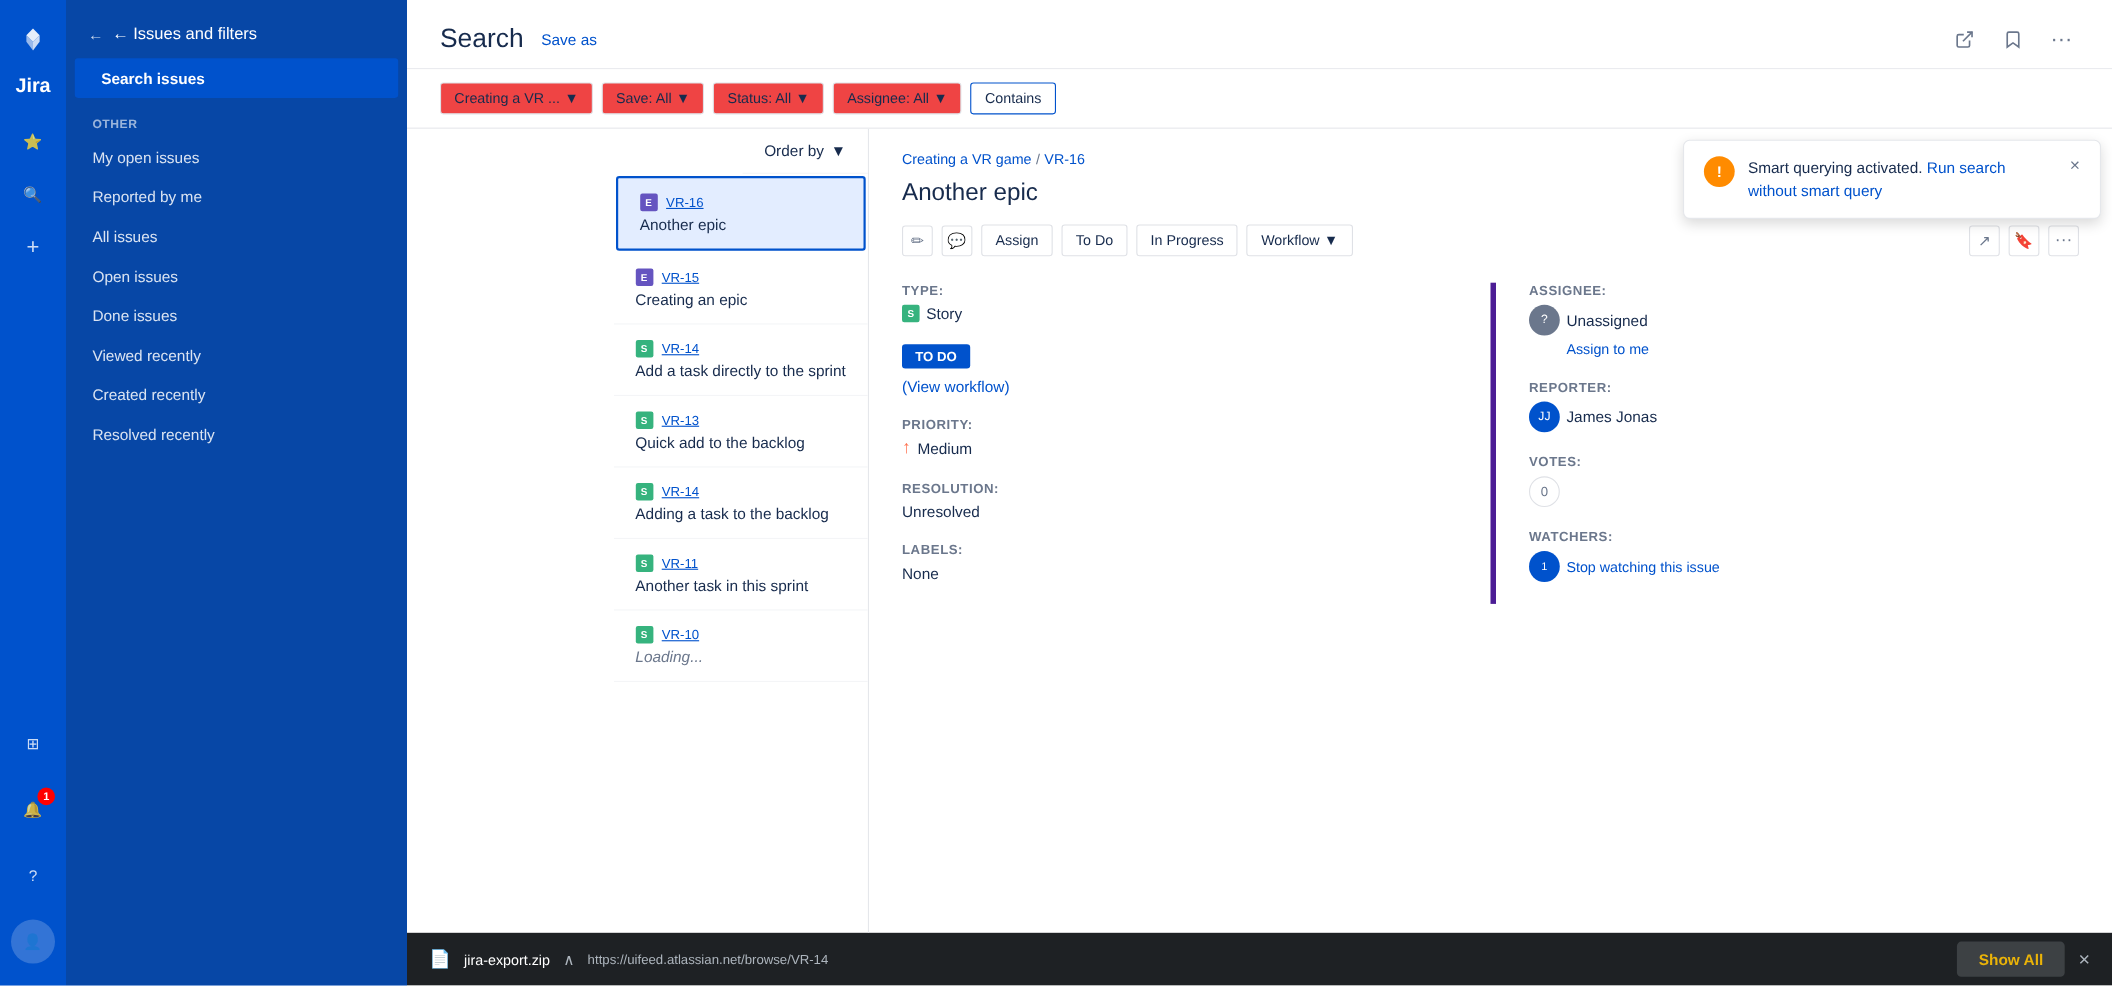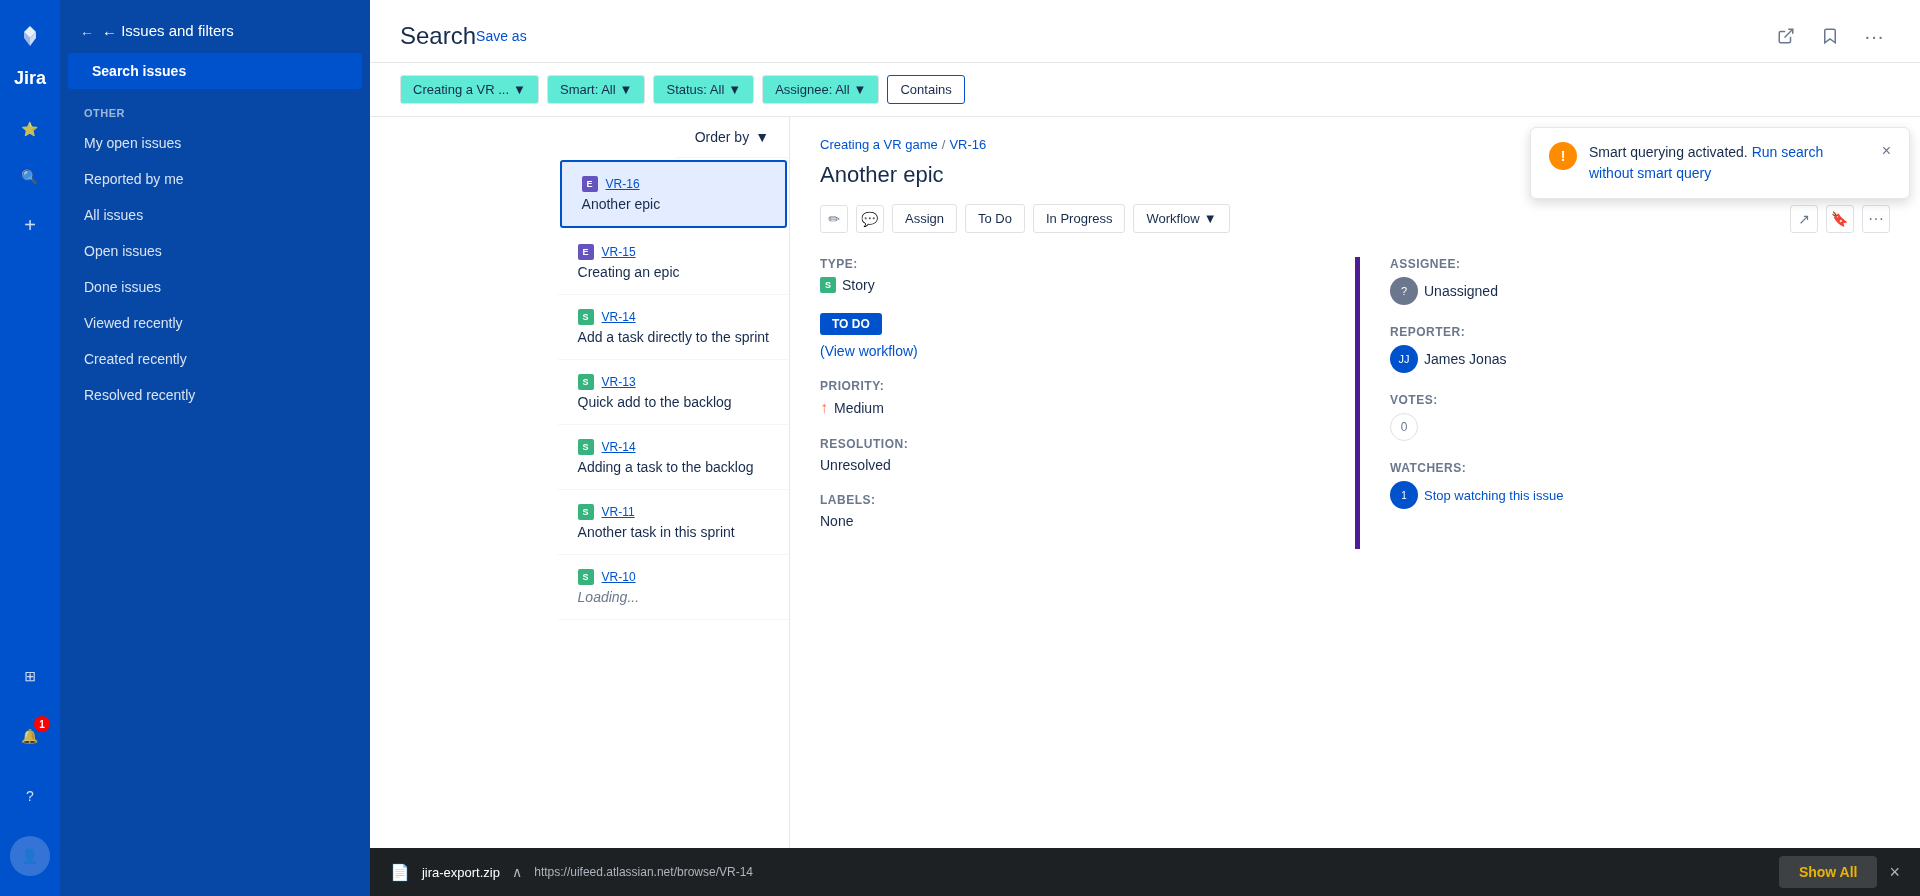--- a/index.html
+++ b/index.html
@@ -13,29 +13,29 @@
     .sidebar-nav-header { display: flex; align-items: center; padding: 12px 20px; gap: 8px; cursor: pointer; }
     .sidebar-nav-active { background: #0052cc; border-radius: 3px; margin: 2px 8px; }
     .sidebar-nav-active .sidebar-nav-item { color: white; font-weight: 600; }
     .sidebar-nav-item { color: rgba(255,255,255,0.85); padding: 10px 24px; cursor: pointer; font-size: 14px; display: block; }
     .sidebar-nav-section { color: rgba(255,255,255,0.6); font-size: 11px; font-weight: 700; text-transform: uppercase; padding: 16px 24px 6px; letter-spacing: 0.5px; }
     .badge { position: absolute; top: 0; right: 0; background: red; color: white; border-radius: 50%; width: 16px; height: 16px; font-size: 10px; display: flex; align-items: center; justify-content: center; font-weight: 700; }
 
     
     .main { flex: 1; display: flex; flex-direction: column; background: white; }
     .main-header { padding: 20px 30px 10px; border-bottom: 1px solid #e5e7eb; display: flex; align-items: center; justify-content: space-between; }
-    .main-header-left { display: flex; }
+    .main-header-left { display: flex; gap: 16px; }
     .main-title { font-size: 24px; font-weight: 500; color: #172b4d; }
     .save-as-btn { color: #0052cc; font-size: 14px; cursor: pointer; background: none; border: none; }
     .main-header-right { display: flex; align-items: center; gap: 12px; }
     .header-icon { color: #6b778c; cursor: pointer; width: 32px; height: 32px; display: flex; align-items: center; justify-content: center; border-radius: 3px; }
 
     
     .filters-bar { padding: 12px 30px; display: flex; align-items: center; gap: 8px; border-bottom: 1px solid #e5e7eb; background: white; flex-wrap: wrap; }
-    .filter-btn { display: flex; align-items: center; gap: 4px; padding: 6px 12px; border: 1px solid #dfe1e6; border-radius: 3px; background: #5eead4; cursor: pointer; color: #172b4d; font-size: 13px; }
+    .filter-btn { display: flex; align-items: center; gap: 4px; padding: 6px 12px; border: 1px solid #dfe1e6; border-radius: 3px; background: #ef4444; cursor: pointer; color: #172b4d; font-size: 13px; }
     .filter-contains { display: flex; align-items: center; padding: 6px 12px; border: 1px solid #0052cc; border-radius: 3px; background: white; cursor: pointer; color: #172b4d; font-size: 13px; }
 
     
     .content-area { flex: 1; display: flex; overflow: hidden; position: relative; }
 
     
     .issue-list { width: 420px; border-right: 1px solid #e5e7eb; display: flex; flex-direction: column; overflow: hidden; flex-shrink: 0; align-items: flex-end; }
     .order-by { padding: 12px 20px; display: flex; align-items: center; gap: 6px; font-size: 14px; color: #172b4d; cursor: pointer; border-bottom: 1px solid #f4f5f7; }
     .issue-items { flex: 1; overflow-y: auto; }
     .issue-item { padding: 14px 20px; border-bottom: 1px solid #f4f5f7; cursor: pointer; }
@@ -181,21 +181,21 @@
         <div class="header-icon" style="font-size: 20px; color: #6b778c;">···</div>
       </div>
     </div>
 
     <div class="filters-bar">
       <button class="filter-btn">
         <span>Creating a VR ...</span>
         <span>▼</span>
       </button>
       <button class="filter-btn">
-        <span>Smart: All</span>
+        <span>Save: All</span>
         <span>▼</span>
       </button>
       <button class="filter-btn">
         <span>Status: All</span>
         <span>▼</span>
       </button>
       <button class="filter-btn">
         <span>Assignee: All</span>
         <span>▼</span>
       </button>
@@ -344,20 +344,23 @@
             </div>
           </div>
 
           <div class="detail-section-right">
             <div class="field-group">
               <div class="field-label">Assignee:</div>
               <div class="field-value">
                 <div class="assignee-avatar">?</div>
                 <span>Unassigned</span>
               </div>
+              <div style="margin-top: 4px; margin-left: 34px;">
+                <span class="assign-to-me">Assign to me</span>
+              </div>
             </div>
 
             <div class="field-group">
               <div class="field-label">Reporter:</div>
               <div class="field-value">
                 <div class="reporter-avatar">JJ</div>
                 <span>James Jonas</span>
               </div>
             </div>
 

